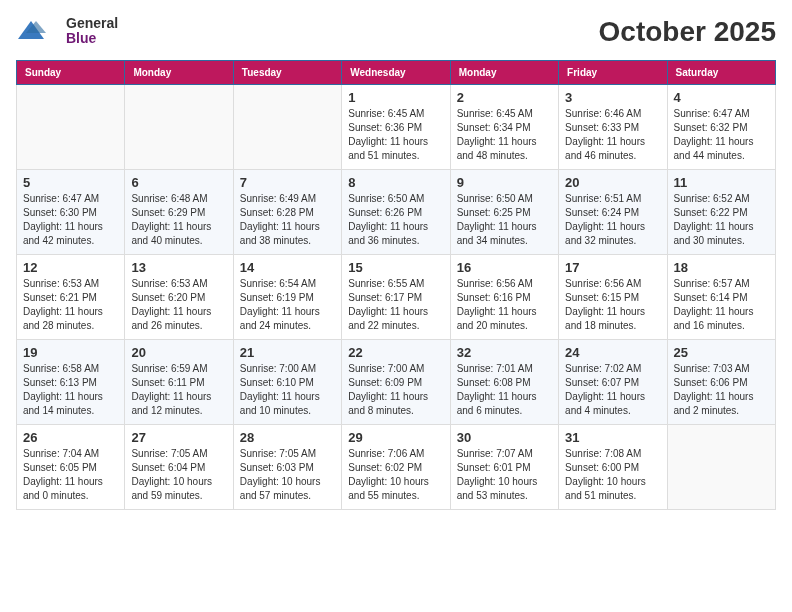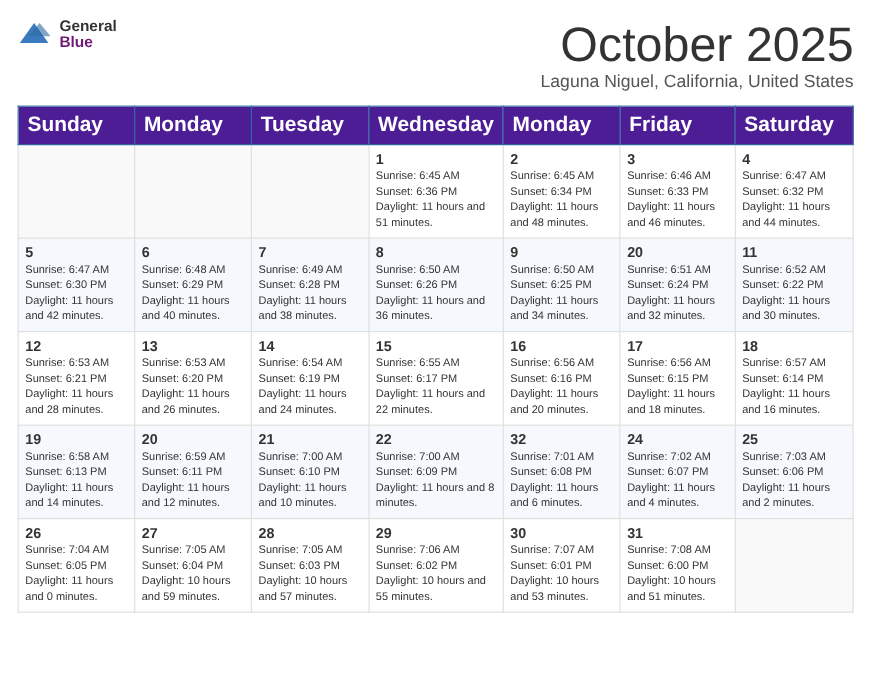--- a/index.html
+++ b/index.html
@@ -12,21 +12,21 @@
     }
     .header-section {
       display: flex;
       justify-content: space-between;
       align-items: flex-start;
       margin-bottom: 12px;
     }
     .logo {
       display: flex;
       align-items: center;
-      gap: 8px;
+      gap: 20px;
     }
     .logo-text {
       display: flex;
       flex-direction: column;
       line-height: 1.1;
     }
     .logo-general {
       font-size: 14px;
       font-weight: bold;
       color: #333;
@@ -37,39 +37,39 @@
       color: #701a75;
     }
     .logo-icon {
       width: 30px;
       height: 24px;
     }
     .title-section {
       text-align: right;
     }
     .month-title {
-      font-size: 44px;
+      font-size: 28px;
       color: #333;
-      font-weight: normal;
+      font-weight: bold;
     }
     .location-title {
       font-size: 16px;
       color: #555;
     }
     .calendar {
       width: 100%;
       border-collapse: collapse;
       border: 1px solid #ccc;
     }
     .calendar th {
-      background-color: #4c1d95;
+      background-color: #be185d;
       color: #fff;
       text-align: left;
       padding: 6px 8px;
-      font-size: 19px;
+      font-size: 10px;
       font-weight: bold;
       border: 1px solid #2d6aa0;
     }
     .calendar td {
       vertical-align: top;
       padding: 5px 6px;
       font-size: 11px;
       color: #333;
       border: 1px solid #ddd;
       width: calc(100% / 7);
@@ -106,21 +106,20 @@
       <polygon points="15,2 28,20 2,20" fill="#3a7abf"></polygon>
       <polygon points="20,2 30,14 10,14" fill="#2d6aa0" opacity="0.6"></polygon>
     </svg>
     <div class="logo-text">
       <span class="logo-general">General</span>
       <span class="logo-blue">Blue</span>
     </div>
   </div>
   <div class="title-section">
     <div class="month-title">October 2025</div>
-    <div class="location-title">Laguna Niguel, California, United States</div>
   </div>
 </div>
 
 <table class="calendar">
   <thead>
     <tr>
     <th>Sunday</th>
         <th>Monday</th>
         <th>Tuesday</th>
         <th>Wednesday</th>

